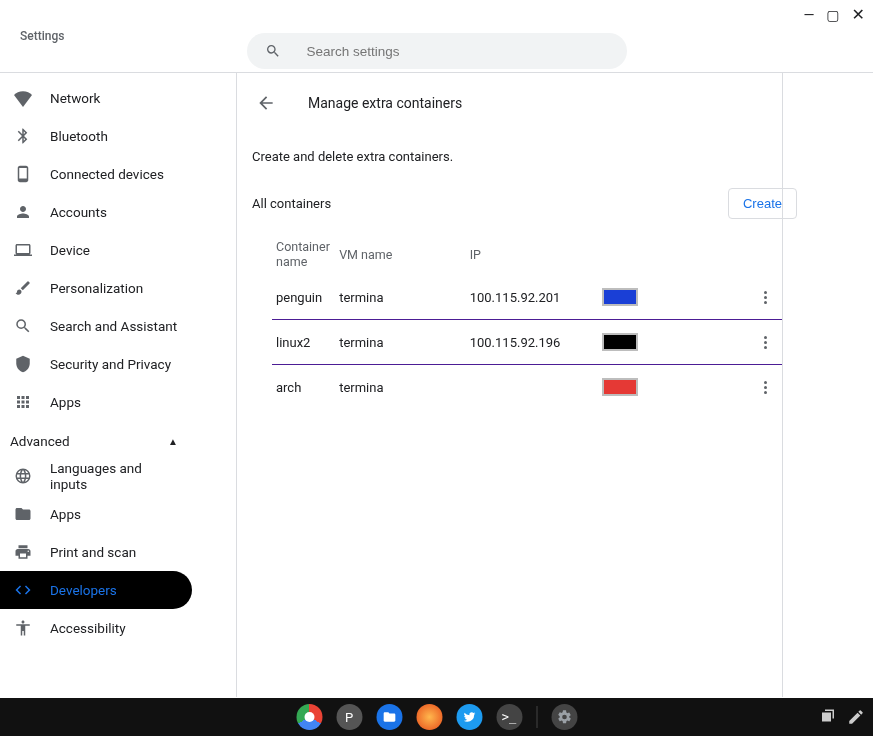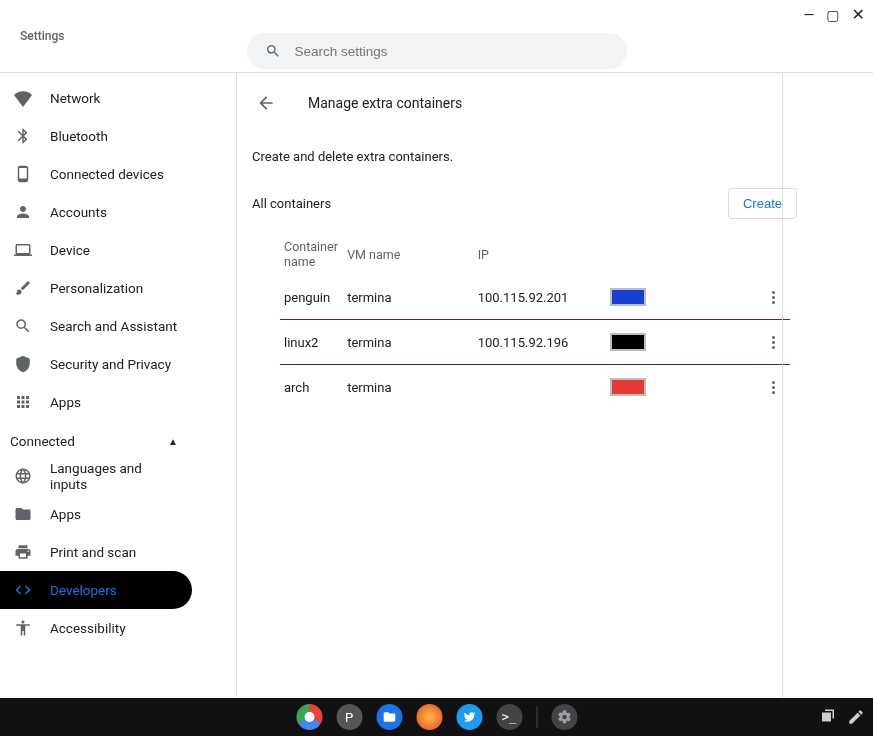--- a/index.html
+++ b/index.html
@@ -1,40 +1,40 @@
 <!DOCTYPE html>
 <html><head>
 <meta charset="utf-8">
 <style>
   * { box-sizing: border-box; margin: 0; padding: 0; }
   html, body { width: 873px; height: 736px; font-family: Roboto, "Segoe UI", Arial, sans-serif; color: #202124; background: #fff; overflow: hidden; }
   .window-controls { position: absolute; top: 0; right: 0; height: 30px; display: flex; align-items: center; gap: 12px; padding: 0 8px; }
   .window-controls span { font-size: 14px; line-height: 1; color: #202124; cursor: default; }
   .header { height: 72px; display: flex; align-items: center; padding: 0 16px; }
   .header .title { font-size: 12px; font-weight: 500; color: #5f6368; margin-left: 4px; }
-  .search-wrap { position: absolute; left: 50%; transform: translateX(-50%); top: 33px; width: 380px; height: 36px; background: #f1f3f4; border-radius: 40px; display: flex; align-items: center; padding: 0 18px; gap: 14px; }
+  .search-wrap { position: absolute; left: 50%; transform: translateX(-50%); top: 33px; width: 380px; height: 36px; background: #f1f3f4; border-radius: 40px; display: flex; align-items: center; padding: 0 18px; gap: 26px; }
   .search-wrap svg { fill: #5f6368; flex-shrink: 0; }
   .search-wrap input { flex: 1; border: none; background: transparent; outline: none; font-size: 13.5px; color: #5f6368; }
   .divider { height: 1px; background: #dadce0; width: 100%; }
   .body { display: flex; height: calc(100% - 74px - 38px); }
   .sidebar { width: 236px; padding-top: 6px; overflow-y: auto; border-right: none; }
   .sidebar-item { display: flex; align-items: center; height: 38px; padding: 0 14px; gap: 18px; font-size: 13.5px; color: #202124; border-radius: 0 19px 19px 0; margin-right: 44px; cursor: pointer; }
   .sidebar-item.active { background: #000000; color: #1a73e8; }
   .sidebar-item.active svg { fill: #1a73e8; }
   .sidebar-item svg { fill: #5f6368; flex-shrink: 0; }
   .advanced-row { display: flex; align-items: center; justify-content: space-between; padding: 12px 14px 8px 10px; font-size: 13.5px; color: #202124; cursor: pointer; margin-right: 44px; }
   .content-col { flex: 1; display: flex; justify-content: flex-start; position: relative; }
   .vbar { width: 1px; background: #dadce0; height: 100%; position: absolute; }
   .content { width: 545px; padding: 20px 0 0 0; margin-left: 16px; }
   .page-header { display: flex; align-items: center; gap: 32px; padding: 0 0 16px 4px; font-size: 14px; }
   .page-header svg { fill: #5f6368; cursor: pointer; }
   .subtitle { font-size: 13px; color: #202124; padding: 20px 0 10px 0; }
   .allrow { display: flex; justify-content: space-between; align-items: center; padding: 14px 0; font-size: 13px; }
   .create-btn { border: 1px solid #dadce0; background: #fff; color: #1a73e8; font-size: 13px; padding: 7px 14px; border-radius: 4px; cursor: pointer; text-align: right; }
-  table { width: 510px; border-collapse: collapse; font-size: 13px; margin-left: 28px; }
+  table { width: 510px; border-collapse: collapse; font-size: 13px; margin-left: 20px; }
   th { text-align: left; font-weight: 400; color: #5f6368; font-size: 12.5px; padding: 6px 4px; }
   td { padding: 12px 4px; border-top: 1px solid #4c1d95; vertical-align: middle; }
   tr:first-child td { border-top: none; }
   .swatch { width: 36px; height: 18px; border: 2px solid #bdbdbd; background-clip: padding-box; }
   .more-btn { width: 20px; height: 20px; display: flex; flex-direction: column; justify-content: center; align-items: center; gap: 2px; cursor: pointer; }
   .more-btn span { width: 3px; height: 3px; background: #5f6368; border-radius: 50%; }
   .shelf { position: absolute; bottom: 0; left: 0; width: 873px; height: 38px; background: #111; display: flex; align-items: center; padding: 0 8px; }
   .shelf .apps { position: absolute; left: 50%; transform: translateX(-50%); display: flex; gap: 14px; align-items: center; }
   .shelf .circle { width: 26px; height: 26px; border-radius: 50%; display: flex; align-items: center; justify-content: center; font-size: 13px; color: #fff; }
   .shelf .sep { width: 1px; height: 22px; background: #444; }
@@ -118,21 +118,21 @@
       <span>Security and Privacy</span>
     </div>
     <div class="sidebar-item">
       <svg width="18" height="18" viewBox="0 0 24 24">
           <path d="M4 8h4V4H4v4zm6 12h4v-4h-4v4zm-6 0h4v-4H4v4zm0-6h4v-4H4v4zm6 0h4v-4h-4v4zm6-10v4h4V4h-4zm-6 4h4V4h-4v4zm6 6h4v-4h-4v4zm0 6h4v-4h-4v4z"></path>
         </svg>
       <span>Apps</span>
     </div>
 
     <div class="advanced-row">
-      <span>Connected</span>
+      <span>Advanced</span>
       <span style="font-size:10px">▲</span>
     </div>
 
     <div class="sidebar-item">
       <svg width="18" height="18" viewBox="0 0 24 24">
           <path d="M12 2a10 10 0 100 20 10 10 0 000-20zm6.93 6h-2.95a15.65 15.65 0 00-1.38-3.56A8.03 8.03 0 0118.93 8zM12 4c.83 1.2 1.48 2.53 1.91 4h-3.82c.43-1.47 1.08-2.8 1.91-4zM4.26 14a8 8 0 010-4h3.38a16.5 16.5 0 000 4H4.26zm.82 2h2.95c.32 1.25.78 2.45 1.38 3.56A8 8 0 015.08 16zm2.95-8H5.08a8 8 0 014.33-3.56A15.65 15.65 0 008.03 8zM12 20c-.83-1.2-1.48-2.53-1.91-4h3.82c-.43 1.47-1.08 2.8-1.91 4zm2.34-6H9.66a14.7 14.7 0 010-4h4.68a14.7 14.7 0 010 4zm.25 5.56c.6-1.11 1.06-2.31 1.38-3.56h2.95a8 8 0 01-4.33 3.56zM16.36 14a16.5 16.5 0 000-4h3.38a8 8 0 010 4h-3.38z"></path>
         </svg>
       <span>Languages and inputs</span>
     </div>
     <div class="sidebar-item">

